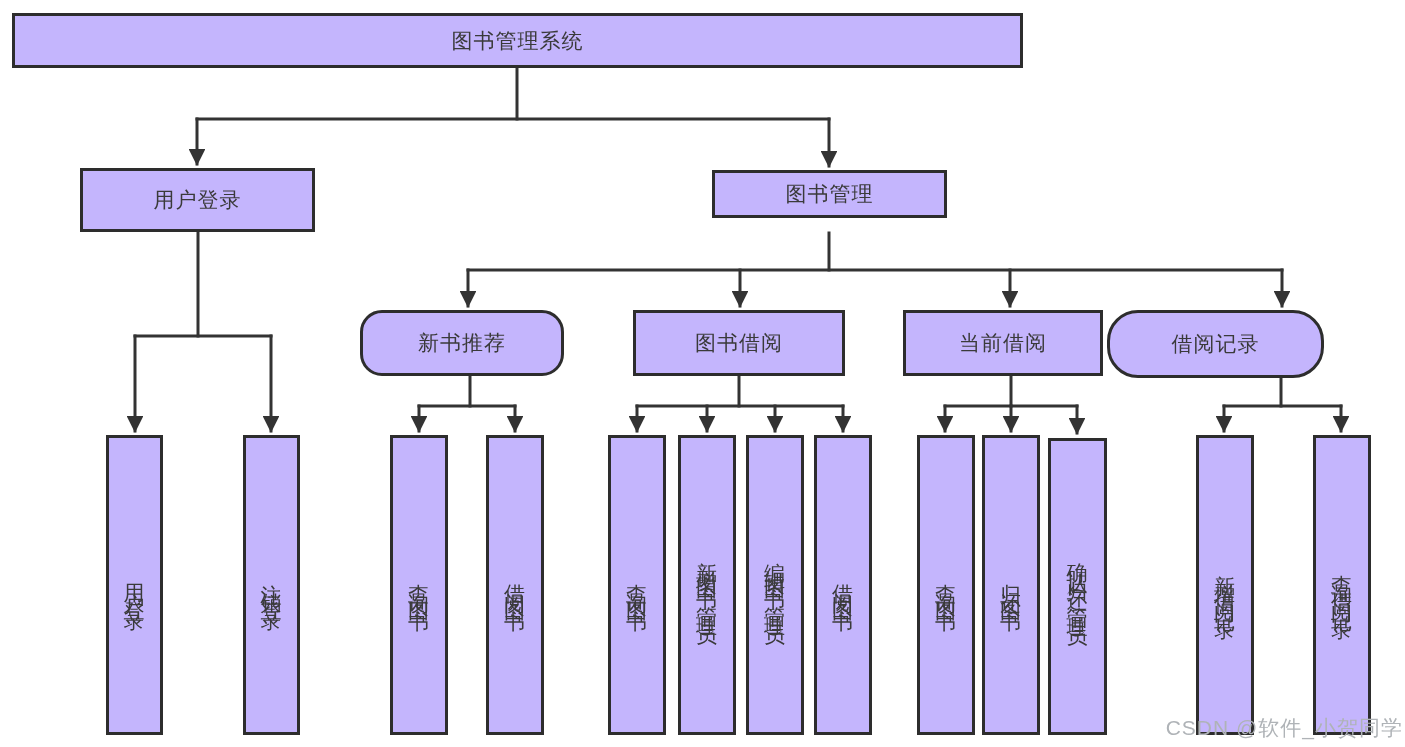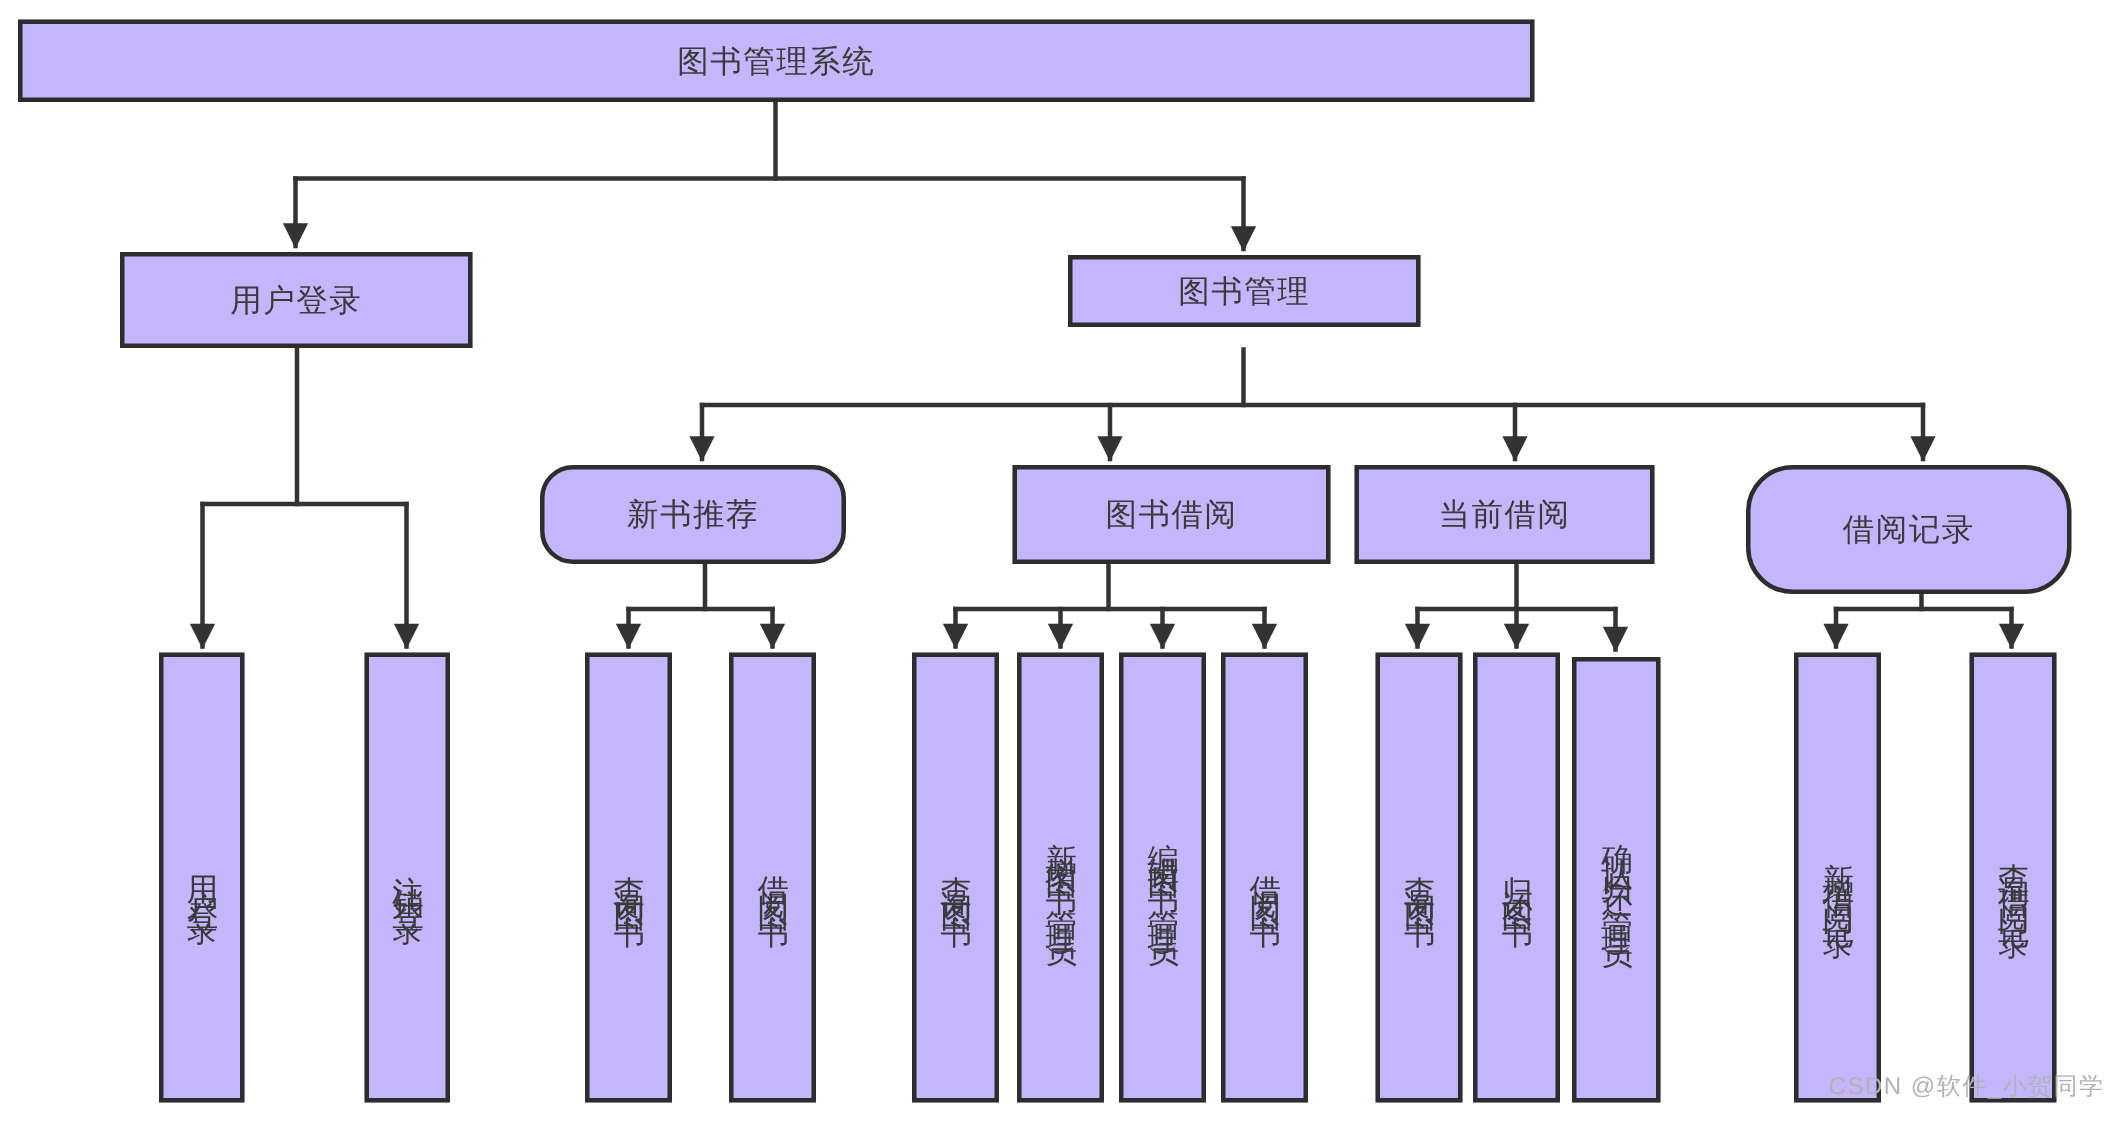--- a/index.html
+++ b/index.html
@@ -46,21 +46,21 @@
     writing-mode: vertical-rl;
     text-orientation: mixed;
     letter-spacing: 9px;
     line-height: 1;
     white-space: nowrap;
   }
   #watermark {
     position: absolute;
     right: 2px;
     top: 714px;
-    font-size: 16px;
+    font-size: 21px;
     color: var(--watermark);
     letter-spacing: 1px;
     z-index: 5;
     white-space: nowrap;
   }
 </style>
 </head>
 <body>
 
 <div id="stage">
@@ -121,23 +121,23 @@
   <div class="box" style="left:712px; top:170px; width:235px; height:48px;">图书管理</div>
 
   <div class="vbox" style="left:106px; top:435px; width:57px; height:300px;">
     <span>用户登录</span>
   </div>
   <div class="vbox" style="left:243px; top:435px; width:57px; height:300px;">
     <span>注销登录</span>
   </div>
 
   <div class="box" style="left:360px; top:310px; width:204px; height:66px;border-radius:22px;">新书推荐</div>
-  <div class="box" style="left:633px; top:310px; width:212px; height:66px;margin-left:42px;">图书借阅</div>
+  <div class="box" style="left:633px; top:310px; width:212px; height:66px;">图书借阅</div>
   <div class="box" style="left:903px; top:310px; width:200px; height:66px;">当前借阅</div>
-  <div class="box" style="left:1164px; top:310px; width:217px; height:86px;border-radius:31px;">借阅记录</div>
+  <div class="box" style="left:1107px; top:310px; width:217px; height:68px;border-radius:31px;">借阅记录</div>
 
   <div class="vbox" style="left:390px; top:435px; width:58px; height:300px;">
     <span>查询图书</span>
   </div>
   <div class="vbox" style="left:486px; top:435px; width:58px; height:300px;">
     <span>借阅图书</span>
   </div>
 
   <div class="vbox" style="left:608px; top:435px; width:58px; height:300px;">
     <span>查询图书</span>

